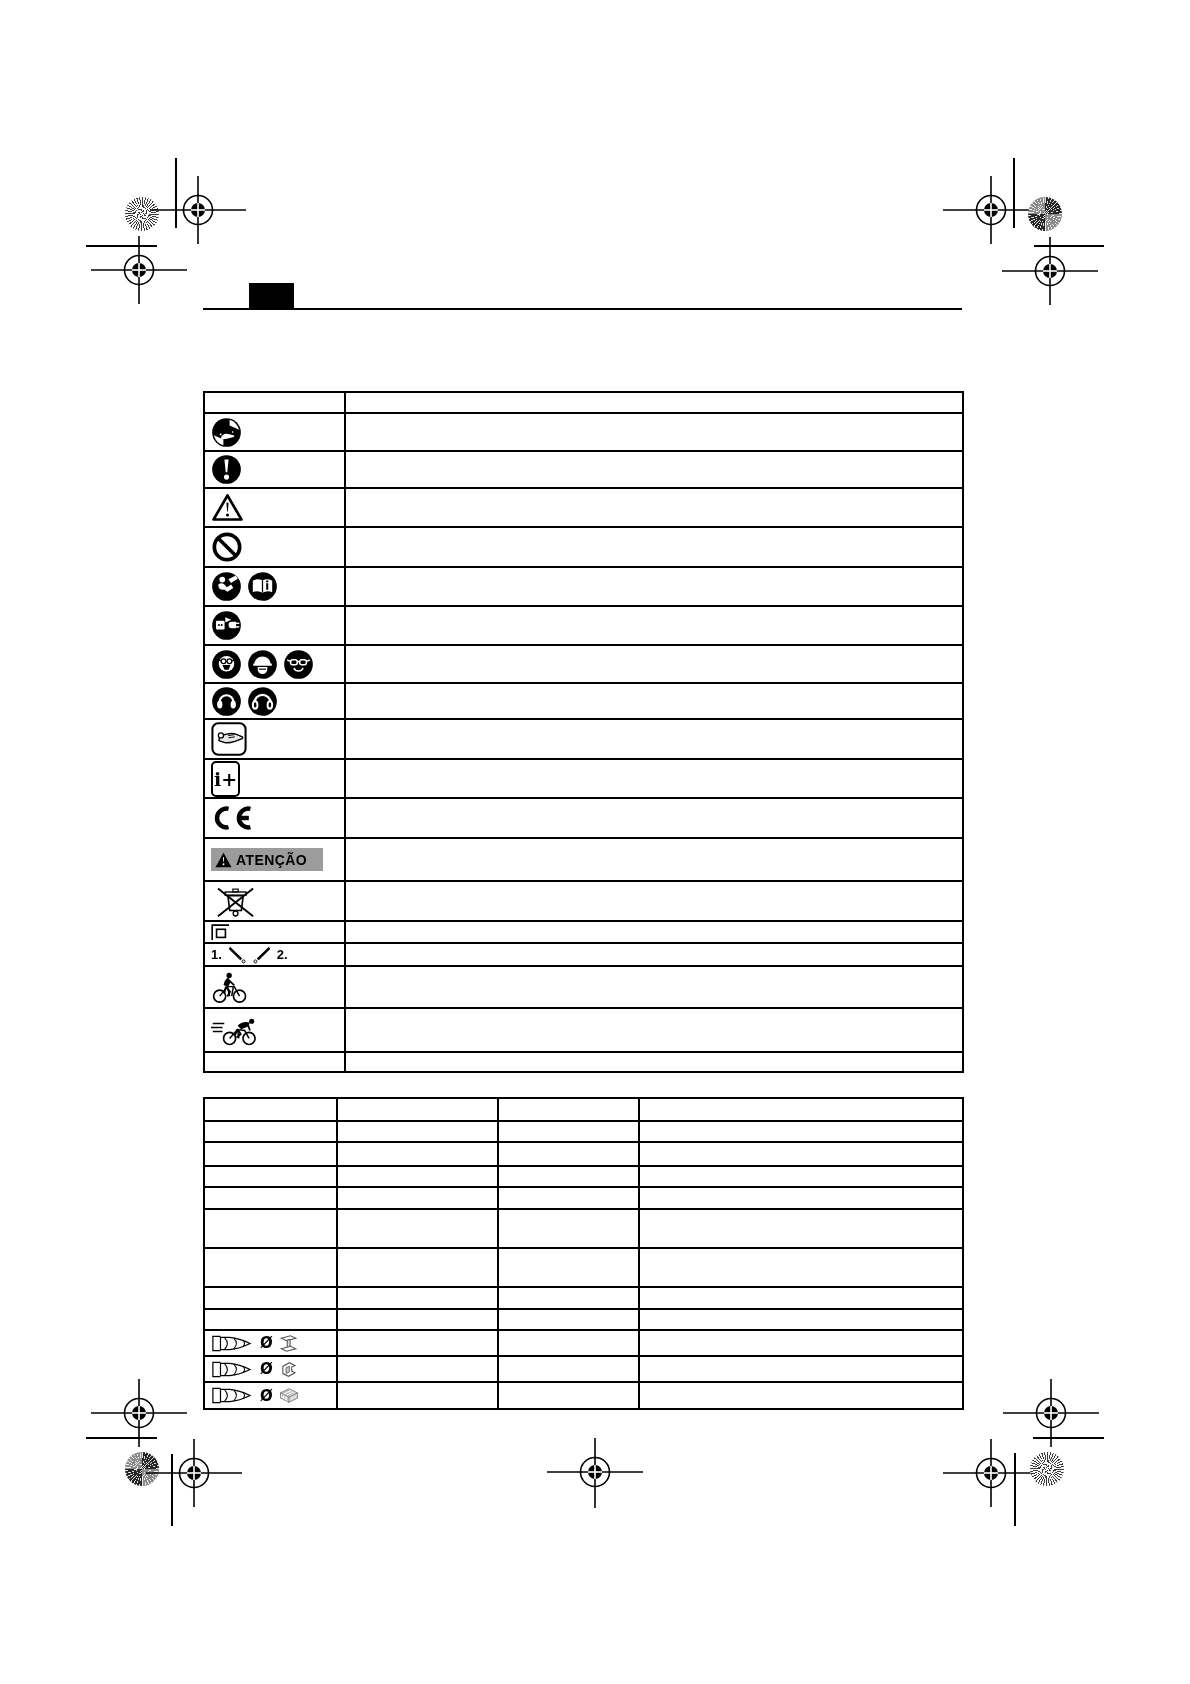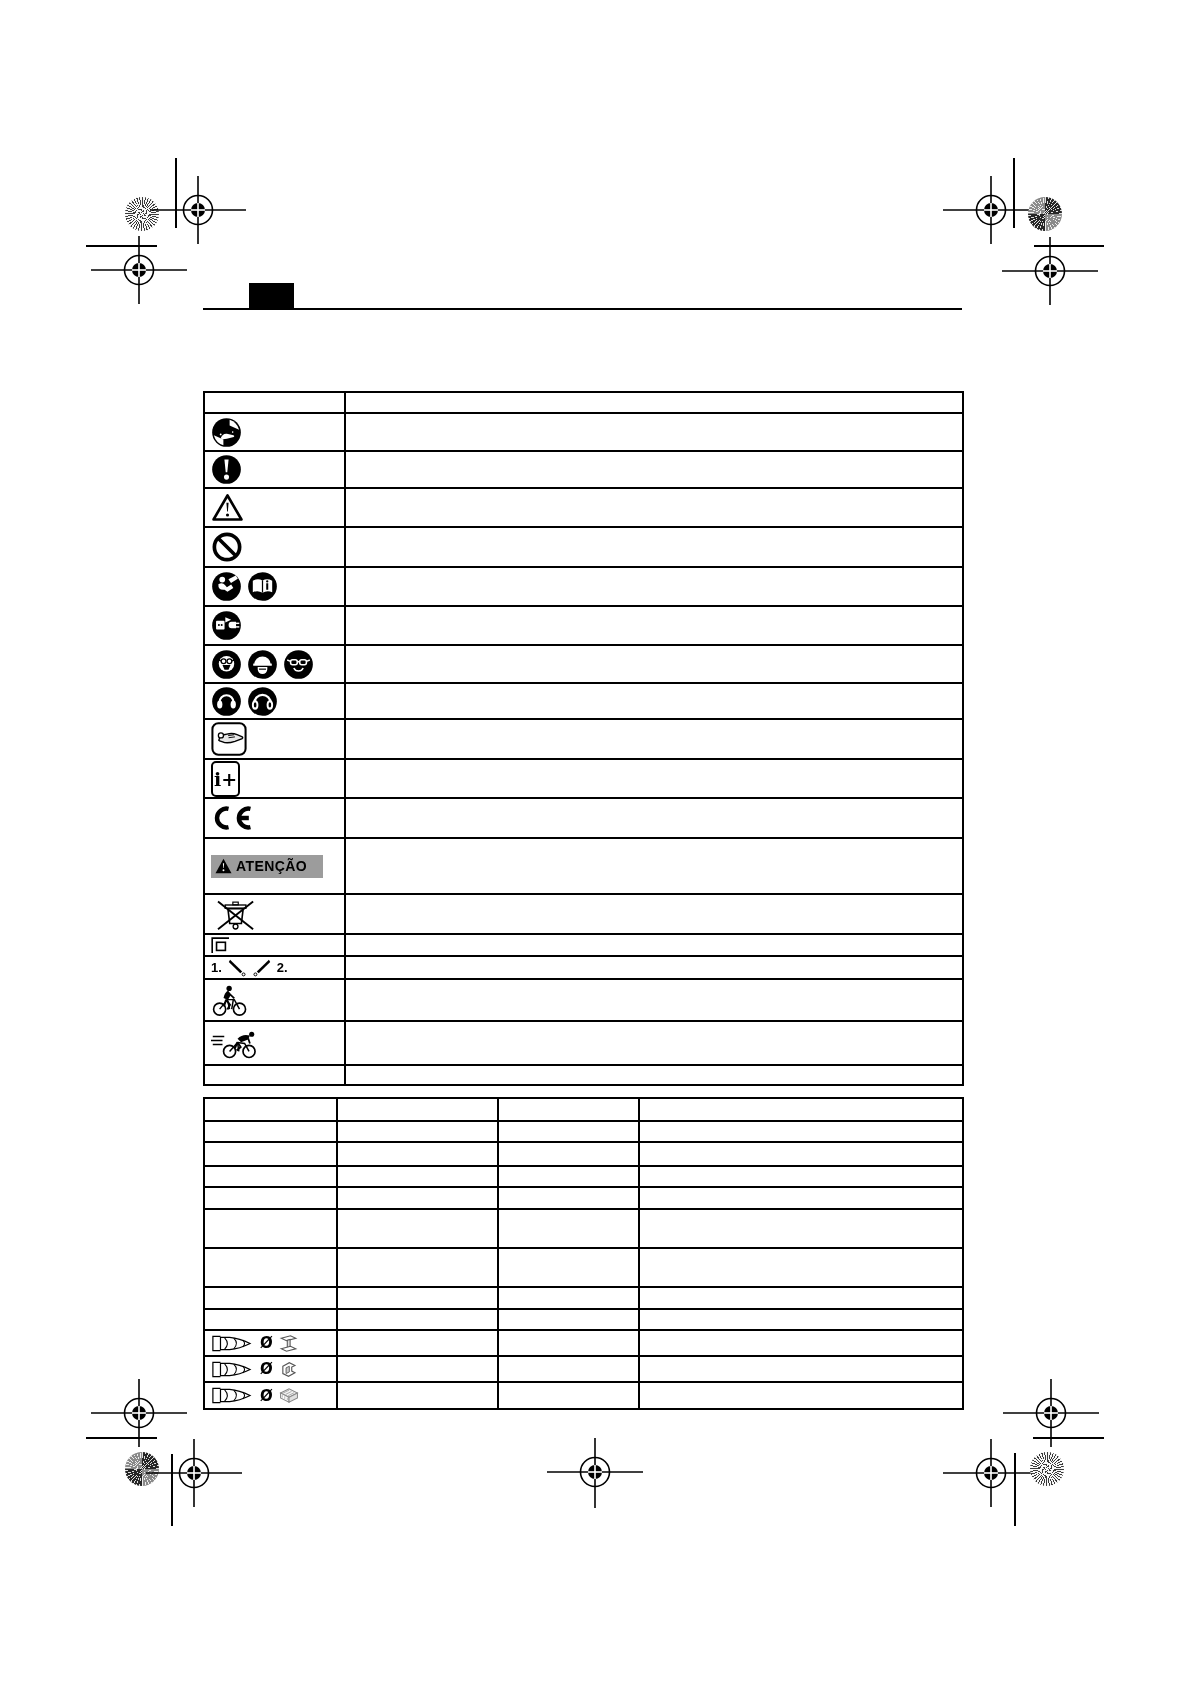--- a/index.html
+++ b/index.html
@@ -320,21 +320,21 @@
       <svg width="43" height="26" viewBox="0 0 54 32">
         <path d="M22 4.5 A11.8 11.8 0 1 0 22 27.5" fill="none" stroke="#000" stroke-width="5.6"></path>
         <path d="M49.5 4.5 A11.8 11.8 0 1 0 49.5 27.5" fill="none" stroke="#000" stroke-width="5.6"></path>
         <line x1="37" y1="16" x2="47.5" y2="16" stroke="#000" stroke-width="5.6"></line>
       </svg>
             </div>
           </td>
           <td></td>
         </tr>
 
-    <tr style="height:56px">
+    <tr style="height:43px">
           <td>
             <div class="iconcell">
       <div class="banner">
         <svg width="17" height="16" viewBox="0 0 42 40">
           <path d="M21 2 L41 38 H1 Z" fill="#000"></path>
           <path d="M19.4 13 h3.2 l-1 12 h-1.2 Z" fill="#fff"></path>
           <circle cx="21" cy="30.5" r="2.4" fill="#fff"></circle>
         </svg>
         <span>ATENÇÃO</span>
       </div>

